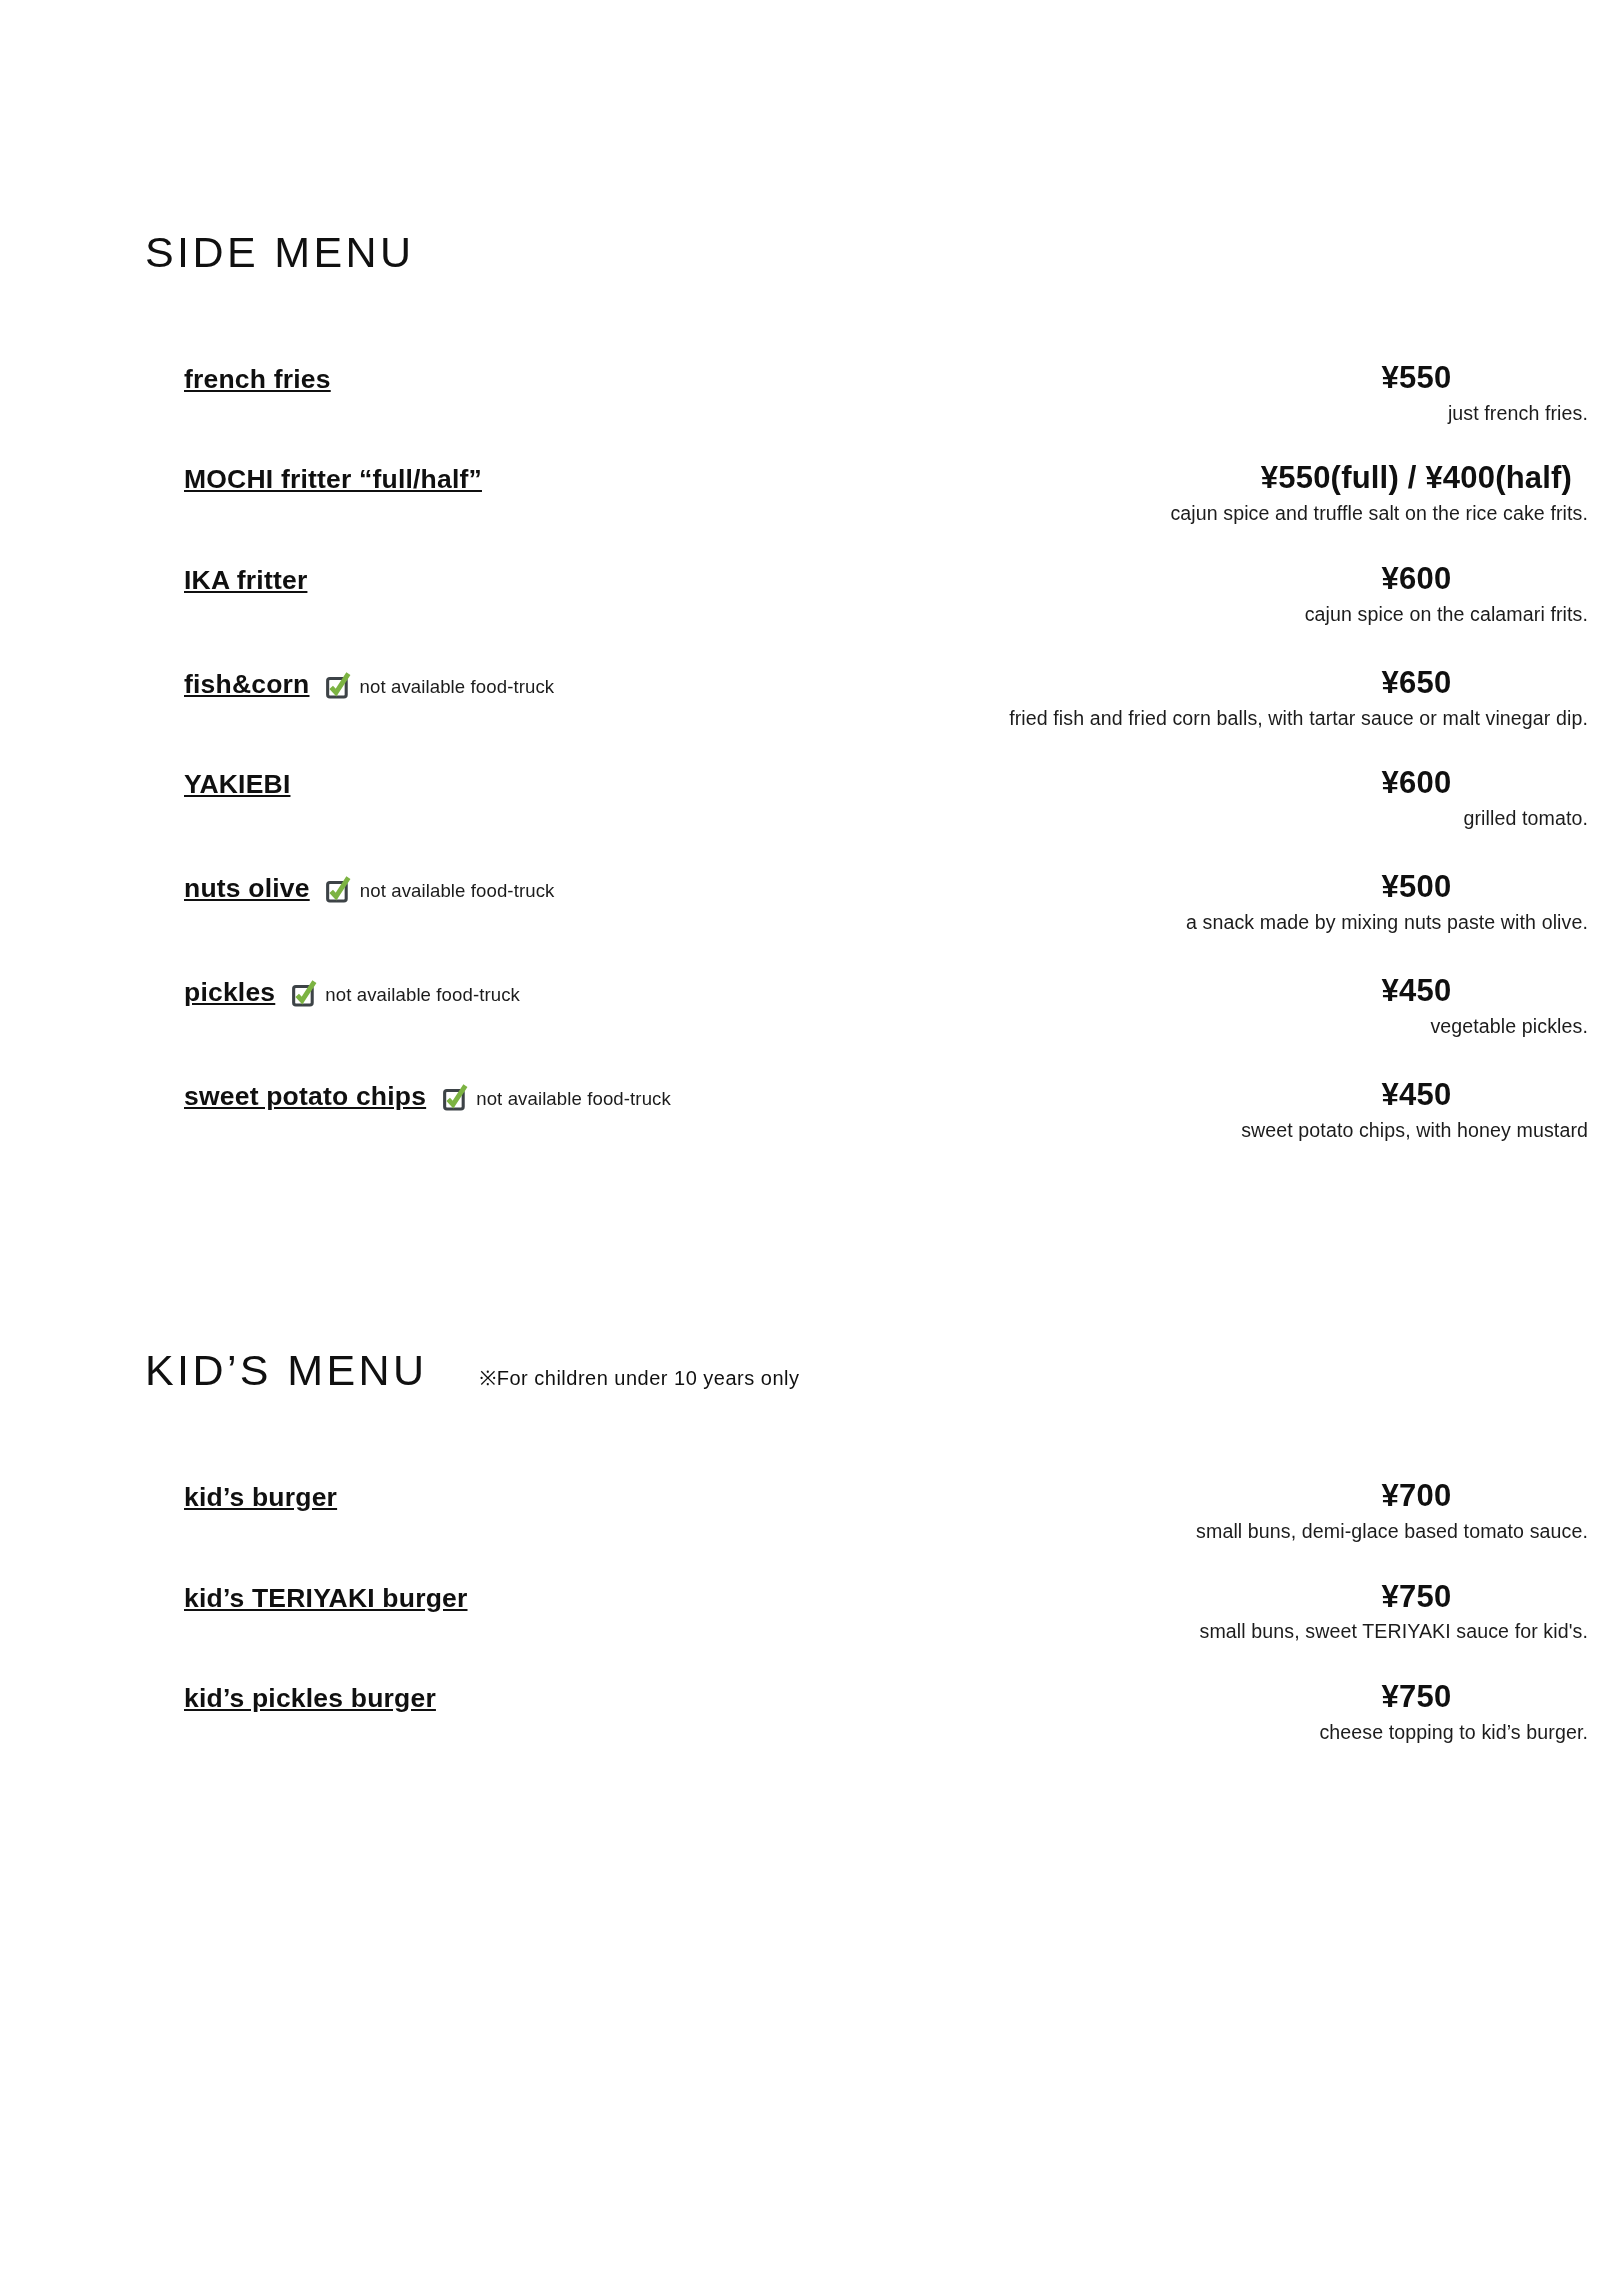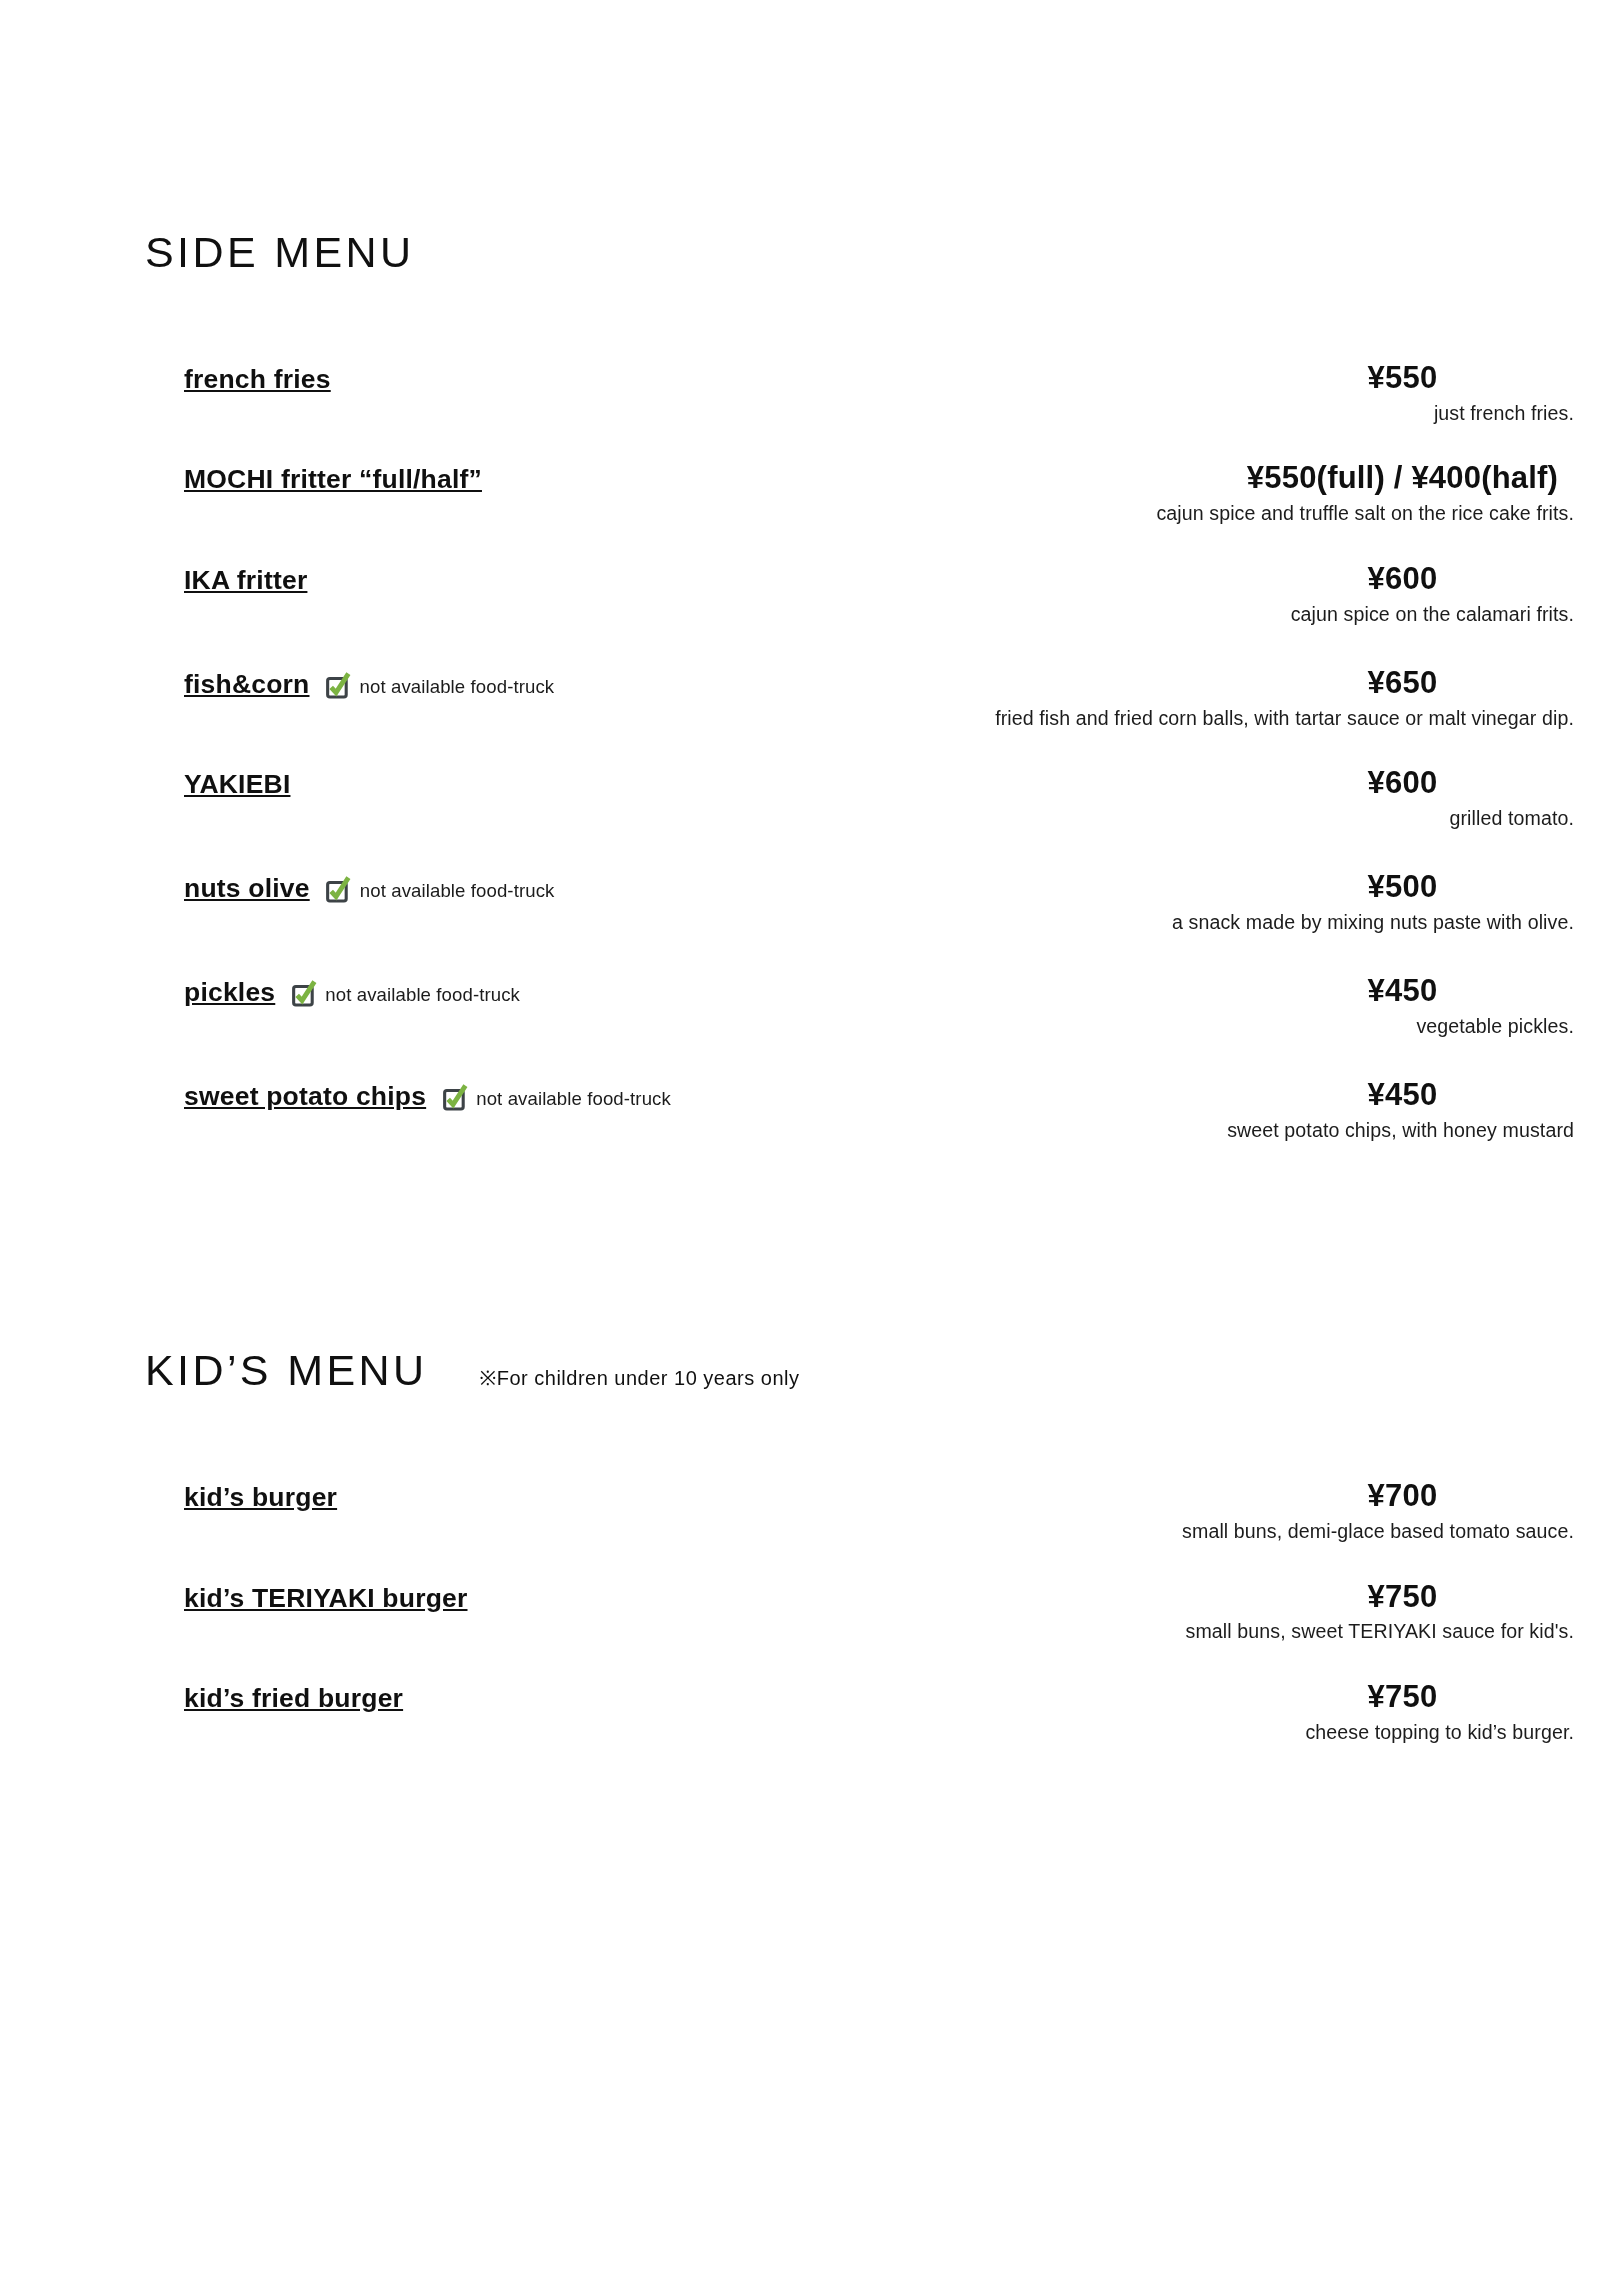--- a/index.html
+++ b/index.html
@@ -13,21 +13,21 @@
   #page{
     position:relative;
     width:1623px;
     height:2295px;
     margin:0 auto;
     background:var(--bg);
     font-family:"Liberation Sans", sans-serif;
     color:var(--ink);
     overflow:hidden;
     box-sizing:border-box;
-    padding:230px 49px 0 145px;
+    padding:230px 35px 0 145px;
   }
   .menu-section{display:block;}
   .section-head{
     display:flex;
     align-items:baseline;
     margin:0 0 88px 0;
   }
   .section-title{
     font-size:43px;
     line-height:45px;
@@ -228,21 +228,21 @@
     <div class="item-line">
       <span class="item-name">kid’s TERIYAKI burger</span>
 
       <span class="item-price">¥750</span>
     </div>
     <div class="item-desc">small buns, sweet TERIYAKI sauce for kid's.</div>
   </div>
 
   <div class="menu-item">
     <div class="item-line">
-      <span class="item-name">kid’s fried burger</span>
+      <span class="item-name">kid’s pickles burger</span>
 
       <span class="item-price">¥750</span>
     </div>
     <div class="item-desc">cheese topping to kid’s burger.</div>
   </div>
 </div>
   </section>
 </div>
 
 

